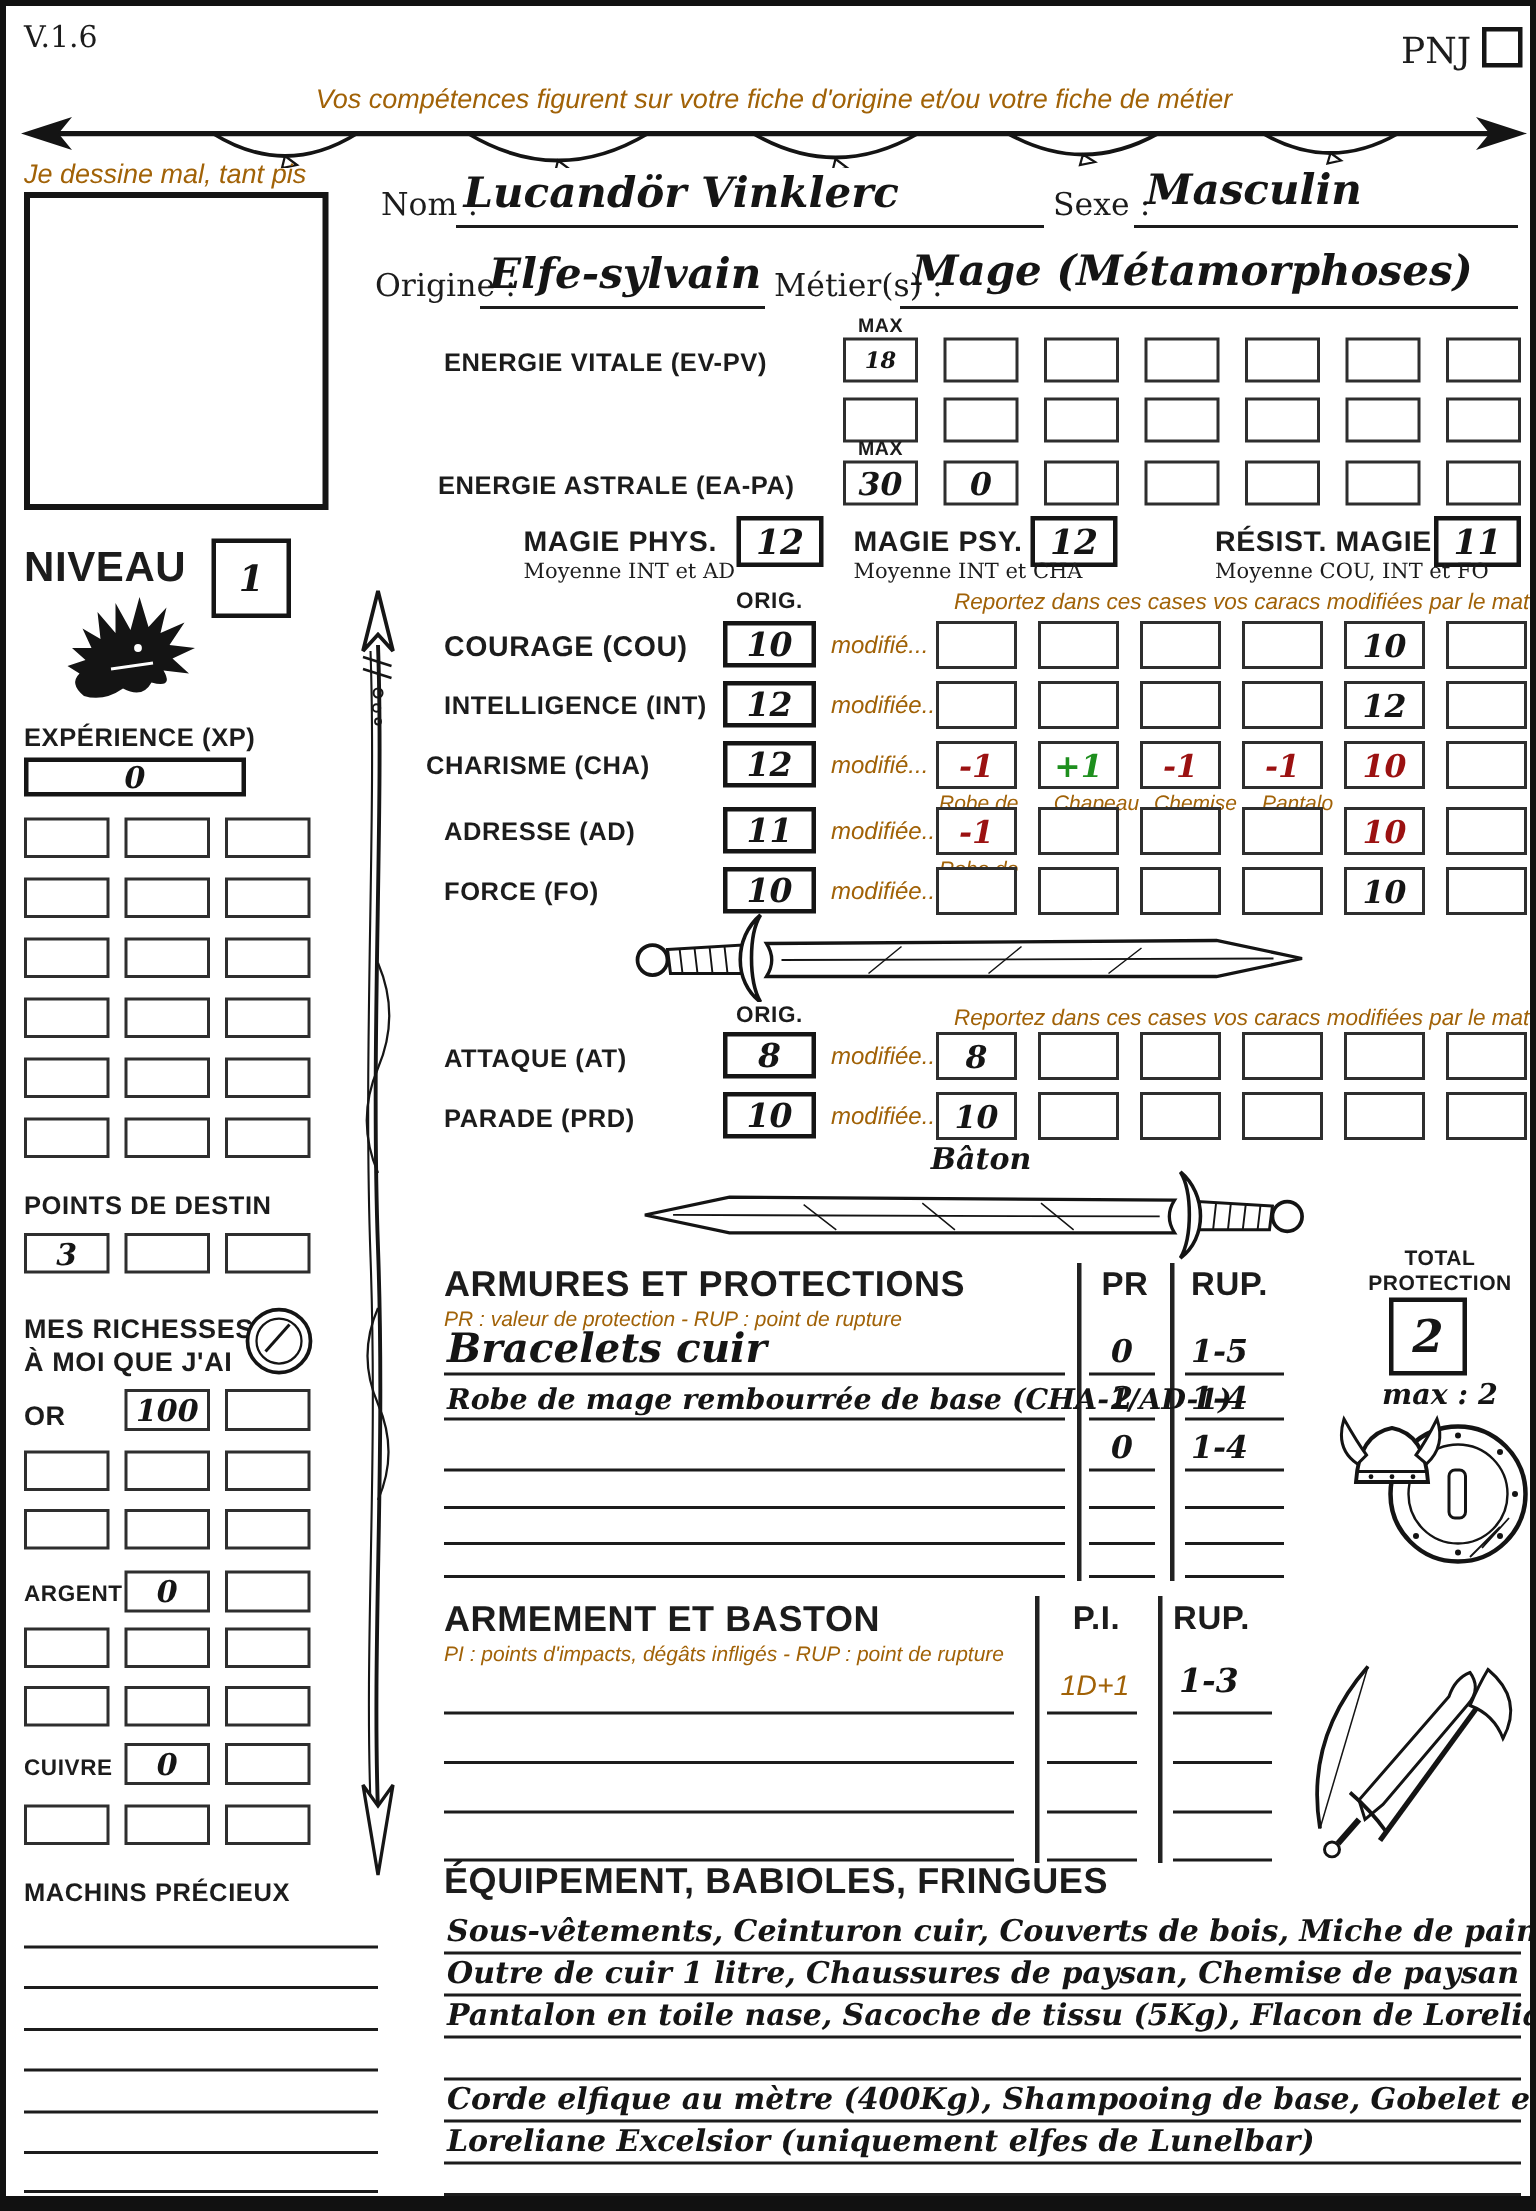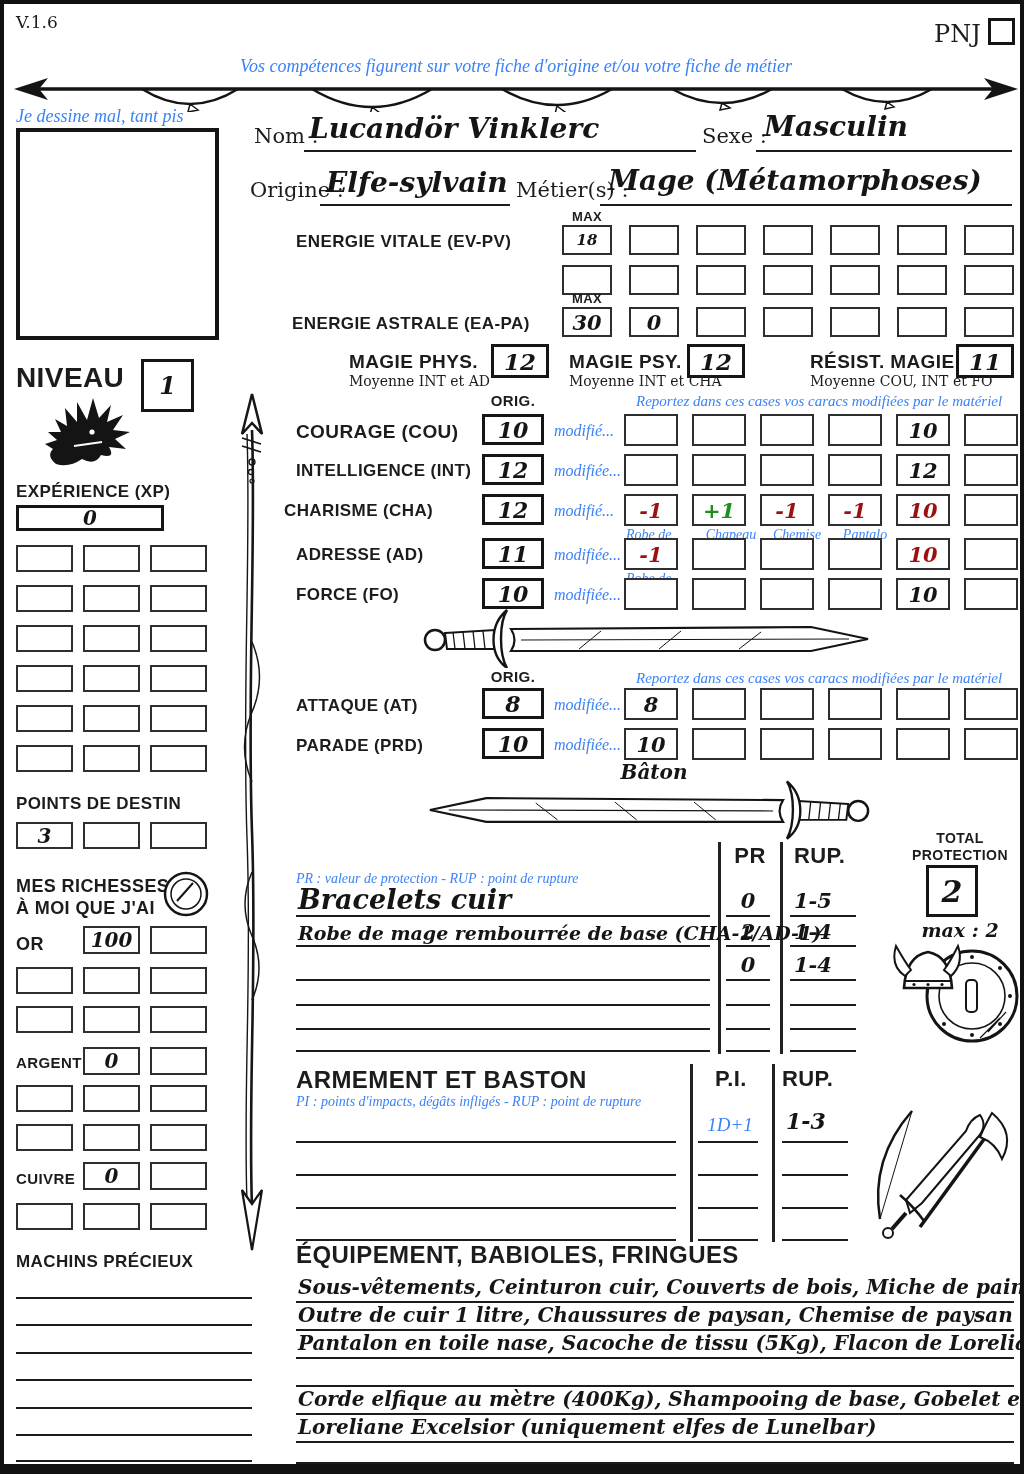--- a/index.html
+++ b/index.html
@@ -2,35 +2,35 @@
 <html><head>
 <meta charset="utf-8">
 <style>
   html,body{margin:0;padding:0;background:#888;}
   .page{position:relative;width:1024px;height:1474px;background:#fff;margin:0 auto;
         box-sizing:border-box;border:4px solid #111;border-bottom:10px solid #111;overflow:hidden;
         font-family:"Liberation Sans",sans-serif;color:#151515;}
   .abs{position:absolute;}
   .lbl{font-family:"Liberation Sans",sans-serif;font-weight:800;color:#1c1c1c;letter-spacing:.4px;white-space:nowrap;}
   .sf{font-family:"DejaVu Serif",serif;color:#1c1c1c;white-space:nowrap;}
-  .hw{font-family:Liberation Serif, serif;font-style:italic;color:#3b82f6;white-space:nowrap;}
+  .hw{font-family:Liberation Sans, sans-serif;font-style:italic;color:#a16207;white-space:nowrap;}
   .hwb{font-family:"DejaVu Serif",serif;font-style:italic;font-weight:700;color:#151515;white-space:nowrap;}
   .bx{box-sizing:border-box;border:2.5px solid #2e2e2e;background:#fff;}
   .bx3{box-sizing:border-box;border:3px solid #151515;background:#fff;}
   .ln{height:0;border-bottom:2.5px solid #1c1c1c;}
   .ctr{display:flex;align-items:center;justify-content:center;}
   .vline{width:2.5px;background:#222;}
   svg{display:block;}
 </style>
 </head>
 <body>
 
 <div class="page">
 
-  <div class="sf abs" style="left:12px;top:8px;font-size:17px">V.1.6</div>
+  <div class="sf abs" style="left:12px;top:8px;font-size:20px">V.1.6</div>
   <div class="sf abs" style="left:930px;top:16px;font-size:24px">PNJ</div>
   <div class="bx3 abs" style="left:984px;top:14px;width:27px;height:27px"></div>
   <div class="hw abs" style="left:162px;top:52px;width:700px;text-align:center;font-size:18px">Vos compétences figurent sur votre fiche d'origine et/ou votre fiche de métier</div>
 
   <svg class="abs" style="left:8px;top:70px" width="1008" height="38" viewBox="0 0 1008 38">
     <line x1="26" y1="15" x2="982" y2="15" stroke="#141414" stroke-width="3.5"></line>
     <polygon points="2,15 36,4 27,15 36,26" fill="#141414"></polygon>
     <polygon points="1006,15 972,4 981,15 972,26" fill="#141414"></polygon>
     <path d="M130,15 q48,30 96,0" fill="none" stroke="#141414" stroke-width="2.5"></path>
     <path d="M300,15 q60,36 120,0" fill="none" stroke="#141414" stroke-width="2.5"></path>
@@ -385,20 +385,21 @@
       <circle cx="16" cy="33" r="10" fill="#fff" stroke="#141414" stroke-width="2.5"></circle>
       <path d="M26,26 L76,23 L78,42 L28,42 Z" fill="#fff" stroke="#141414" stroke-width="2"></path>
       <path d="M34,25 L36,42 M44,25 L46,42 M54,24 L56,42 M64,24 L66,42" stroke="#141414" stroke-width="1.3"></path>
       <path d="M88,3 C70,18 70,48 88,61 C80,47 80,16 88,3 Z" fill="#fff" stroke="#141414" stroke-width="2.4"></path>
       <path d="M92,22 L392,20 L449,32 L392,44 L92,44 Q99,33 92,22 Z" fill="#fff" stroke="#141414" stroke-width="2.2"></path>
       <path d="M102,33 L430,32" stroke="#141414" stroke-width="1.2"></path>
       <path d="M160,42 L182,24 M240,42 L262,24 M320,42 L342,25" stroke="#141414" stroke-width="1"></path>
     </g>
   </svg>
 
+  <div class="lbl abs" style="left:292px;top:839px;font-size:24px">ARMURES ET PROTECTIONS</div>
   <div class="hw abs" style="left:292px;top:867px;font-size:14px">PR : valeur de protection - RUP : point de rupture</div>
   <div class="vline abs" style="left:714px;top:838px;height:212px"></div>
   <div class="vline abs" style="left:776px;top:838px;height:212px"></div>
   <div class="lbl abs" style="left:716px;top:839px;width:60px;text-align:center;font-size:22px">PR</div>
   <div class="lbl abs" style="left:782px;top:839px;width:84px;text-align:left;font-size:22px;padding-left:8px">RUP.</div>
 
   <div class="hwb abs" style="left:294px;top:880px;font-size:27px">Bracelets cuir</div>
   <div class="ln abs" style="left:292px;top:911px;width:414px"></div>
   <div class="hwb abs" style="left:716px;top:884px;width:56px;text-align:center;font-size:21px">0</div>
   <div class="ln abs" style="left:722px;top:911px;width:44px;border-bottom-width:2px"></div>

